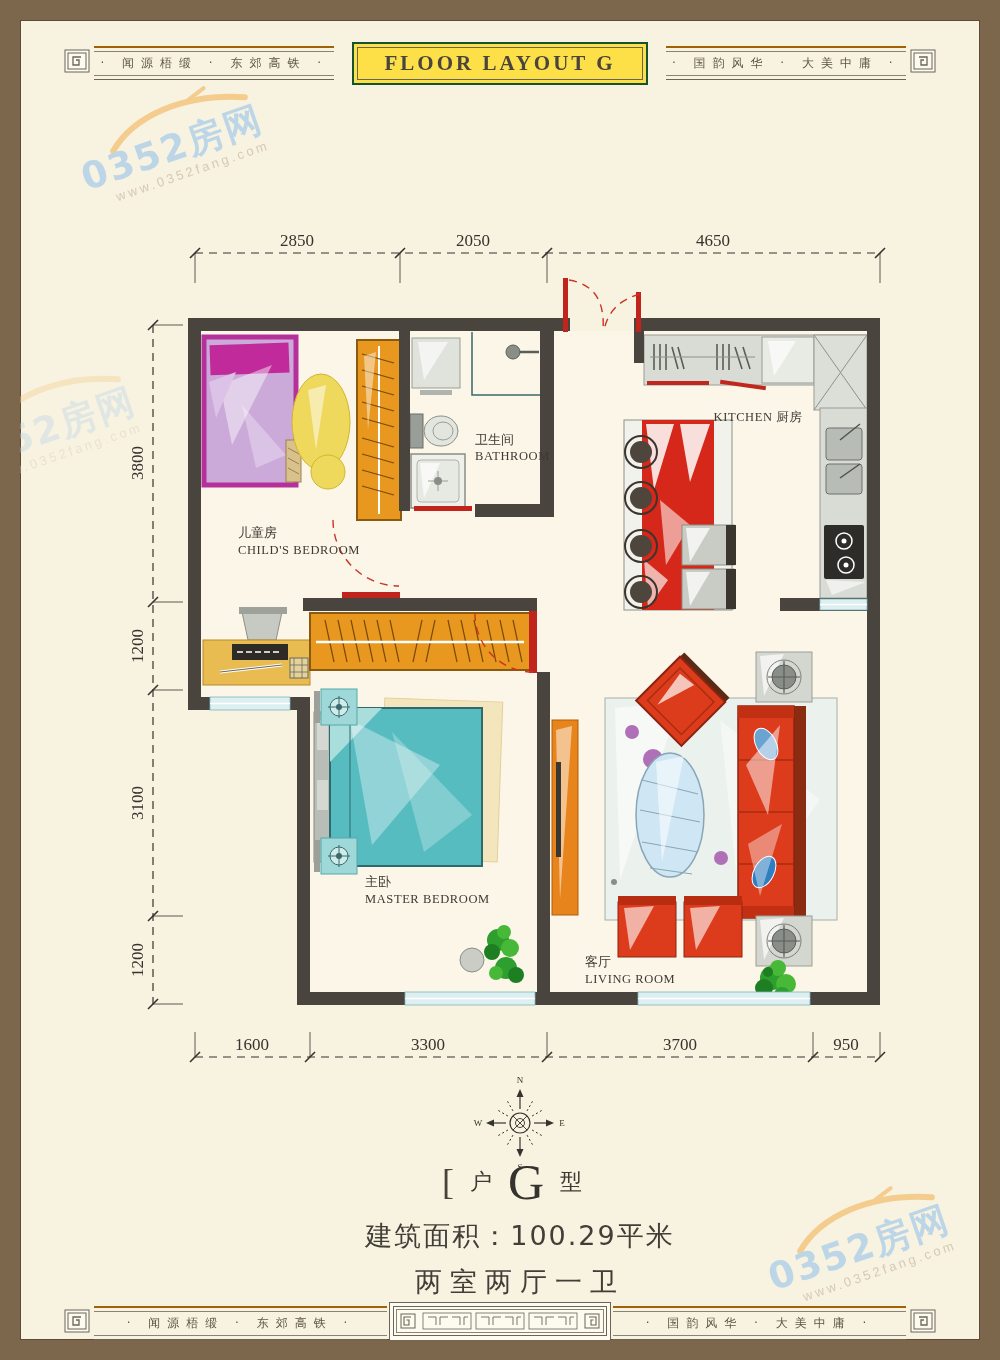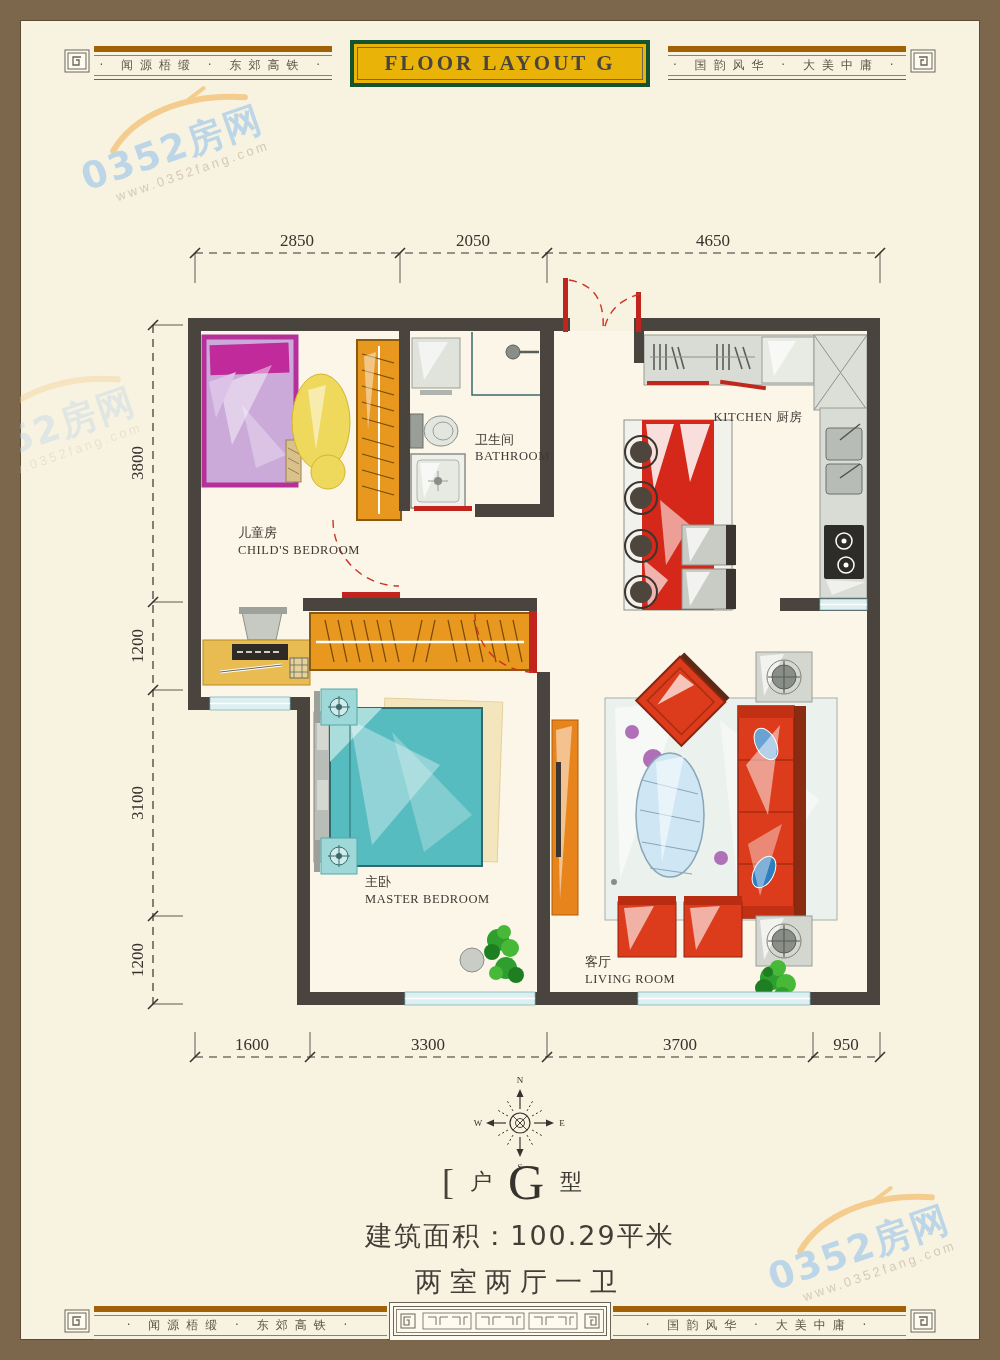--- a/index.html
+++ b/index.html
@@ -3,28 +3,28 @@
 <meta charset="utf-8">
 <style>
   html,body{margin:0;padding:0;}
   body{width:1000px;height:1360px;background:#efe9d6;font-family:"Liberation Serif","DejaVu Serif",serif;}
   #page{position:relative;width:1000px;height:1360px;background:#f8f2e0;overflow:hidden;
         border:20px solid #7c664c;box-sizing:border-box;box-shadow:inset 0 0 0 1px #5d4b36;}
   
   .band{position:absolute;left:40px;right:40px;height:34px;display:flex;align-items:stretch;}
   .band-top{top:26px;}
   .band-bottom{top:1286px;}
-  .band-seg{flex:1;position:relative;border-top:6px solid #a16207;border-bottom:1px solid #6b6557;
+  .band-seg{flex:1;position:relative;border-top:2px solid #a16207;border-bottom:1px solid #6b6557;
             display:flex;align-items:center;justify-content:center;}
   .band-seg::before,.band-seg::after{content:"";position:absolute;left:0;right:0;height:1px;background:#8a8374;}
   .band-seg::before{top:3px;}
   .band-seg::after{bottom:3px;}
   .band-text{font-size:12px;letter-spacing:7px;color:#5c564a;white-space:nowrap;z-index:2;
              font-family:"DejaVu Sans","Liberation Sans",sans-serif;}
-  .title-box{align-self:center;border:4px solid #14532d;background:#eab308;padding:3px;margin:0 18px;z-index:3;}
+  .title-box{align-self:center;border:2px solid #14532d;background:#fde047;padding:3px;margin:0 18px;z-index:3;}
   .title-inner{border:1px solid #6b6557;padding:3px 26px;font-size:21px;font-weight:bold;letter-spacing:3px;
                color:#4a453c;font-family:"Liberation Serif","DejaVu Serif",serif;white-space:nowrap;}
   .key-orn{align-self:center;margin:0 4px;z-index:3;}
   .orn-box{align-self:center;border:1px solid #6b6557;background:#fdfaf0;padding:3px;margin:0 2px;z-index:3;}
   
   .wm{position:absolute;transform:rotate(-19deg);pointer-events:none;text-align:left;}
   .wm .wm-name{font-family:"DejaVu Sans","Liberation Sans",sans-serif;font-weight:bold;font-size:37px;
                color:#bcd6e8;letter-spacing:2px;line-height:1;}
   .wm .wm-url{font-family:"Liberation Sans","DejaVu Sans",sans-serif;font-size:13px;color:#d5cab4;
               letter-spacing:3px;margin-top:2px;margin-left:26px;}

